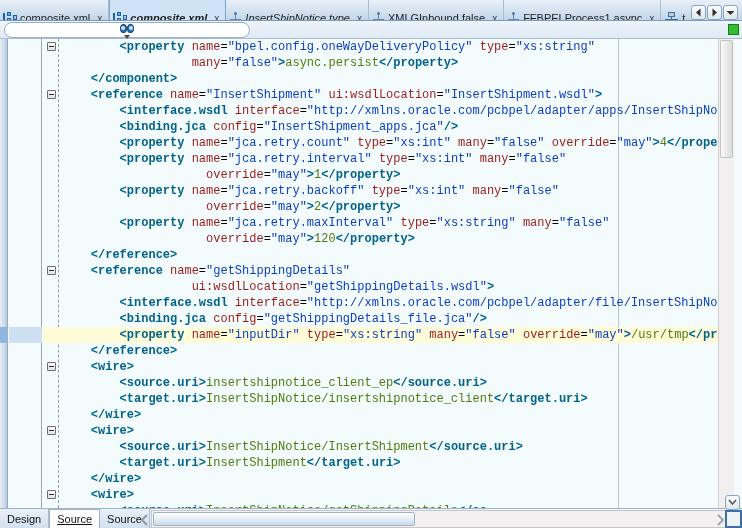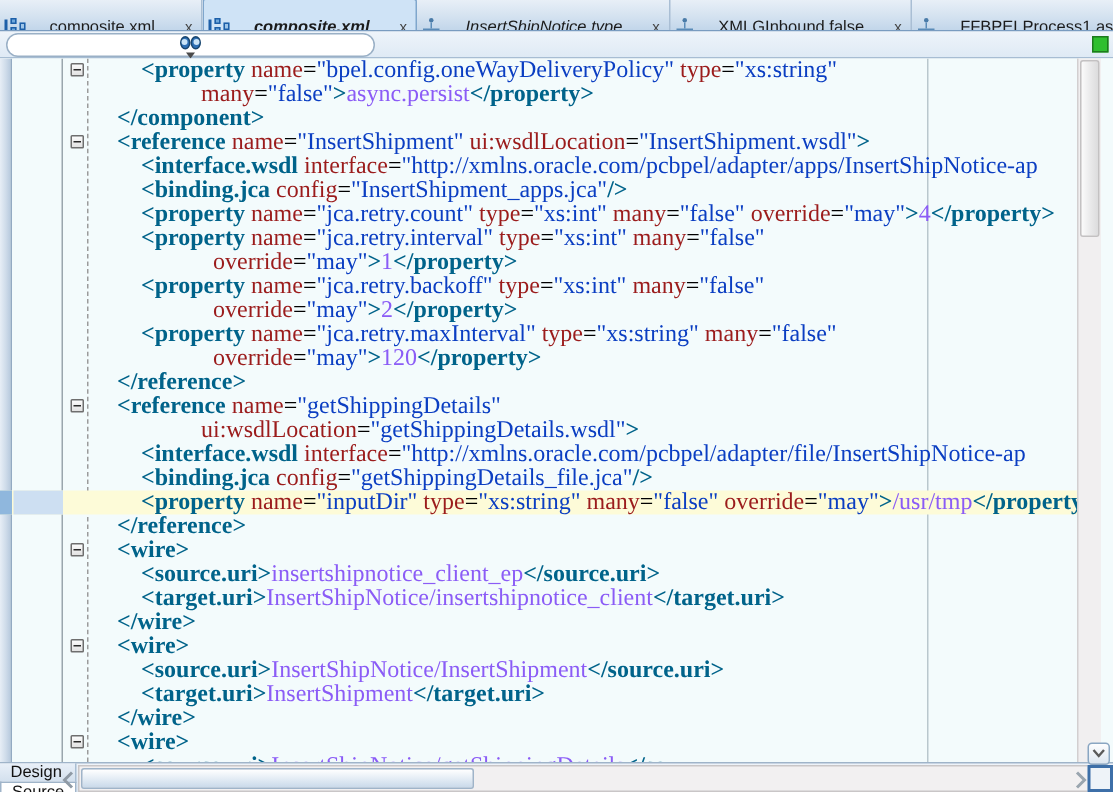--- a/index.html
+++ b/index.html
@@ -23,21 +23,21 @@
     position: absolute; left: 0; top: 0; width: 742px; height: 21px;
     background: linear-gradient(to bottom, #e8eff7 0%, #d4e2f0 55%, #c2d6ea 100%);
     border-bottom: 1px solid #7a9cc0;
     display: flex; align-items: flex-end;
     overflow: hidden;
   }
   .etab {
     height: 20px;
     display: flex; align-items: center;
     padding: 16px 4px 0 3px;
-    gap: 16px;
+    gap: 3px;
     white-space: nowrap;
     font-size: 11px;
     color: #1b1b1b;
     border-right: 1px solid #a9bed4;
     background: transparent;
     position: relative;
     cursor: default;
   }
   .etab.active {
     background: #cfe3f6;
@@ -158,38 +158,38 @@
     border-left: 1px dashed #9b9b9b;
   }
   
   #marginline {
     position: absolute; left: 618px; top: 0; width: 0; height: 469px;
     border-left: 1px solid #b9c7cd;
   }
 
   #codelayer {
     position: absolute; left: 0; top: 0; width: 718px; height: 469px;
-    font-family: Liberation Serif, serif;
-    font-size: 16px;
+    font-family: Liberation Mono, monospace;
+    font-size: 12px;
     line-height: 16px;
     white-space: pre;
   }
   .cline {
     position: relative;
     height: 16px;
     padding-left: 62px;
     white-space: pre;
     color: #000000;
   }
   .cline.hl { background: #fdfbd8; }
   .tk-tag   { color: #00638a; font-weight: bold; }
   .tk-attr  { color: #9b1c1c; }
   .tk-val   { color: #0b3ec2; }
   .tk-eq    { color: #000000; }
-  .tk-txt   { color: #8b5cf6; }
+  .tk-txt   { color: #4d7c0f; }
   .tk-brk   { color: #00638a; font-weight: bold; }
   .fbox {
     position: absolute;
     width: 9px; height: 9px;
     border: 1px solid #6e6e6e;
     background: linear-gradient(to bottom,#fbfbfb,#e2e2e2);
     border-radius: 1px;
   }
   .fbox::before {
     content: ""; position: absolute;
@@ -404,21 +404,21 @@
       <span class="fbox" style="left: 47px; top: 387px; position: absolute;"></span>
       <span class="fbox" style="left: 47px; top: 451px; position: absolute;"></span>
     </div>
 
   <div id="vsb">
     <div class="thumb"></div>
   </div>
   <div id="corner"></div>
 
   <div id="bottombar">
-    <div id="vtabs" style="display:flex;height:20px;flex-direction:column;">
+    <div id="vtabs" style="display:flex;align-items:center;height:20px;">
         <div class="vtab">
           <span>Design</span>
         </div>
         <div class="vtab active">
           <span>Source</span>
         </div>
         <div class="vtab">
           <span>Source</span>
         </div>
       </div>

